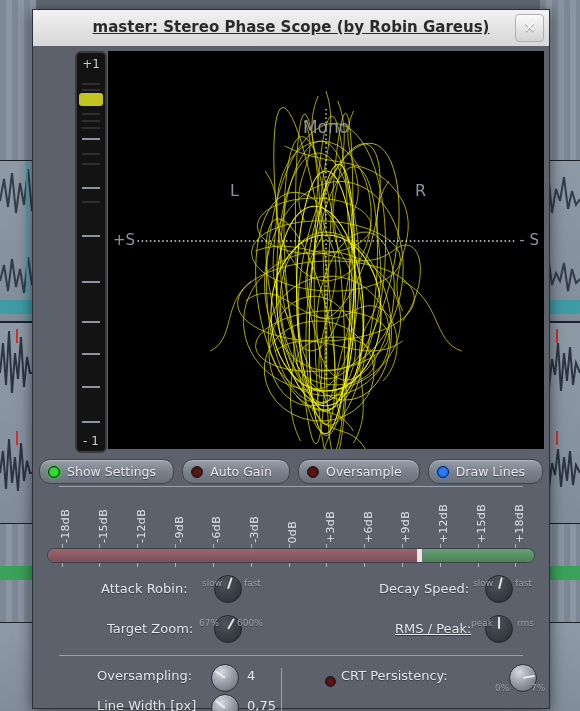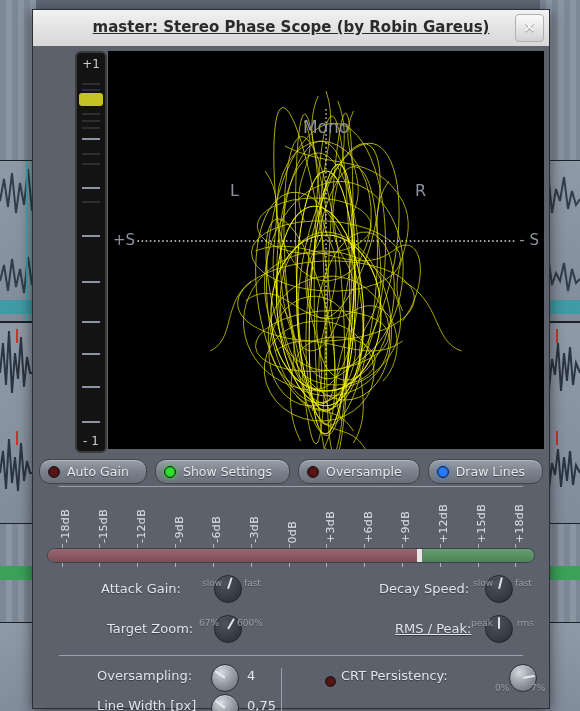--- a/index.html
+++ b/index.html
@@ -357,26 +357,26 @@
           <div class="sc-lab sc-mono">Mono</div>
           <div class="sc-lab sc-L">L</div>
           <div class="sc-lab sc-R">R</div>
           <div class="sc-lab sc-ps">+S</div>
           <div class="sc-lab sc-ms">- S</div>
         </div>
       </div>
 
       <div class="btn-row">
         <div class="tbtn">
+          <span class="led green"></span>
+          <span class="lbl">Show Settings</span>
+        </div>
+        <div class="tbtn">
           <span class="led dark"></span>
           <span class="lbl">Auto Gain</span>
-        </div>
-        <div class="tbtn">
-          <span class="led green"></span>
-          <span class="lbl">Show Settings</span>
         </div>
         <div class="tbtn">
           <span class="led dark"></span>
           <span class="lbl">Oversample</span>
         </div>
         <div class="tbtn">
           <span class="led blue"></span>
           <span class="lbl">Draw Lines</span>
         </div>
       </div>
@@ -429,21 +429,21 @@
               <b style="left: calc(80.5%);"></b>
               <i style="left: calc(88.25%);"></i>
               <b style="left: calc(88.25%);"></b>
               <i style="left: calc(96%);"></i>
               <b style="left: calc(96%);"></b>
             </div>
         </div>
       </div>
 
       <div class="krow" style="margin-top:22px;">
-        <div class="klabel" style="left:62px;">Attack Gain:</div>
+        <div class="klabel" style="left:62px;">Attack Robin:</div>
         <div class="knob dark" style="left:175px;">
           <div class="ptr dk" style="transform: rotate(198deg);"></div>
         </div>
         <div class="kmin" style="left:163px;">slow</div>
         <div class="kmax" style="left:205px;">fast</div>
 
         <div class="klabel" style="left:340px;">Decay Speed:</div>
         <div class="knob dark" style="left:446px;">
           <div class="ptr dk" style="transform: rotate(194deg);"></div>
         </div>

